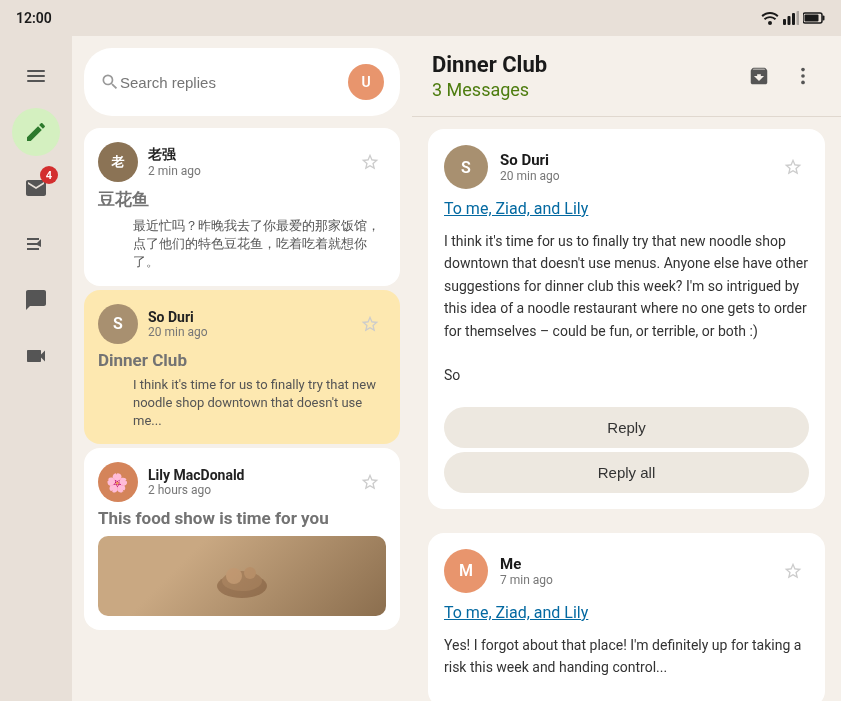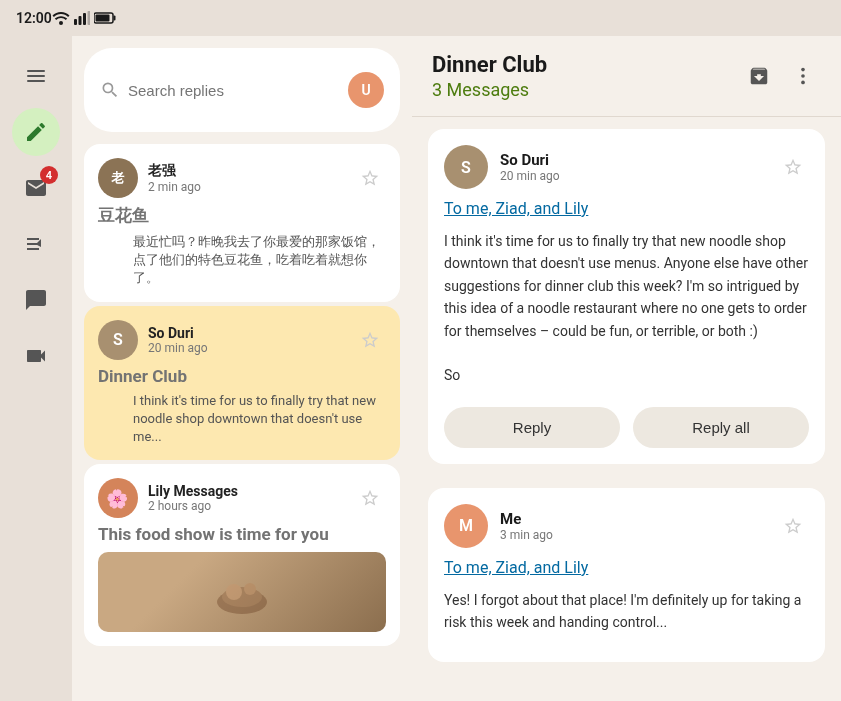--- a/index.html
+++ b/index.html
@@ -12,21 +12,21 @@
       position: relative;
     }
 
     
     .status-bar {
       position: absolute;
       top: 0; left: 0; right: 0;
       height: 36px;
       display: flex;
       align-items: center;
-      justify-content: flex-start;
+      justify-content: space-between;
       padding: 0 16px;
       z-index: 10;
     }
     .status-time {
       font-size: 14px;
       font-weight: 600;
       color: #1a1a1a;
     }
     .status-icons {
       display: flex;
@@ -101,22 +101,22 @@
       padding: 12px;
       gap: 4px;
       overflow-y: auto;
     }
 
     .search-bar {
       background: white;
       border-radius: 28px;
       display: flex;
       align-items: center;
-      padding: 24px 16px;
-      gap: 8px;
+      padding: 16px 16px;
+      gap: 0;
       margin-bottom: 8px;
     }
     .search-bar input {
       border: none;
       outline: none;
       flex: 1;
       font-size: 15px;
       background: transparent;
       color: #555;
     }
@@ -268,22 +268,23 @@
 
     .email-body {
       font-size: 14px;
       color: #333;
       line-height: 1.6;
       margin-bottom: 12px;
     }
 
     .email-actions {
       display: flex;
-      gap: 13px;
+      gap: 4px;
       padding-top: 8px;
+      flex-direction: column;
     }
     .reply-btn {
       flex: 1;
       padding: 12px;
       border-radius: 24px;
       border: none;
       background: #ede8e0;
       font-size: 15px;
       font-weight: 500;
       color: #333;
@@ -432,21 +433,21 @@
         </button>
       </div>
       <div class="message-subject">Dinner Club</div>
       <div class="message-preview">I think it's time for us to finally try that new noodle shop downtown that doesn't use me...</div>
     </div>
 
     <div class="message-card">
       <div class="card-header">
         <div class="avatar-circle" style="background:#d4845a; font-size:18px;">🌸</div>
         <div class="card-meta">
-          <div class="sender-name">Lily Messages</div>
+          <div class="sender-name">Lily MacDonald</div>
           <div class="time-text">2 hours ago</div>
         </div>
         <button class="star-btn">
           <svg width="20" height="20" viewBox="0 0 24 24" fill="#ccc">
             <path d="M22 9.24l-7.19-.62L12 2 9.19 8.63 2 9.24l5.46 4.73L5.82 21 12 17.27 18.18 21l-1.63-7.03L22 9.24zm-10 6.3l-3.76 2.27 1-4.28-3.32-2.88 4.38-.38L12 6.1l1.71 4.18 4.38.38-3.32 2.88 1 4.28L12 15.54z"></path>
           </svg>
         </button>
       </div>
       <div class="message-subject">This food show is time for you</div>
       <div class="food-image-placeholder">
@@ -504,21 +505,21 @@
         <button class="reply-btn">Reply</button>
         <button class="reply-btn">Reply all</button>
       </div>
     </div>
 
     <div class="email-card">
       <div class="email-header">
         <div class="avatar-circle" style="background:#e8956d; width:44px; height:44px; font-size:16px;">M</div>
         <div class="email-sender-info">
           <div class="email-sender-name">Me</div>
-          <div class="email-time">3 min ago</div>
+          <div class="email-time">7 min ago</div>
         </div>
         <button class="star-btn">
           <svg width="20" height="20" viewBox="0 0 24 24" fill="#ccc">
             <path d="M22 9.24l-7.19-.62L12 2 9.19 8.63 2 9.24l5.46 4.73L5.82 21 12 17.27 18.18 21l-1.63-7.03L22 9.24zm-10 6.3l-3.76 2.27 1-4.28-3.32-2.88 4.38-.38L12 6.1l1.71 4.18 4.38.38-3.32 2.88 1 4.28L12 15.54z"></path>
           </svg>
         </button>
       </div>
       <div class="email-to">To me, Ziad, and Lily</div>
       <div class="email-body">Yes! I forgot about that place! I'm definitely up for taking a risk this week and handing control...</div>
     </div>

